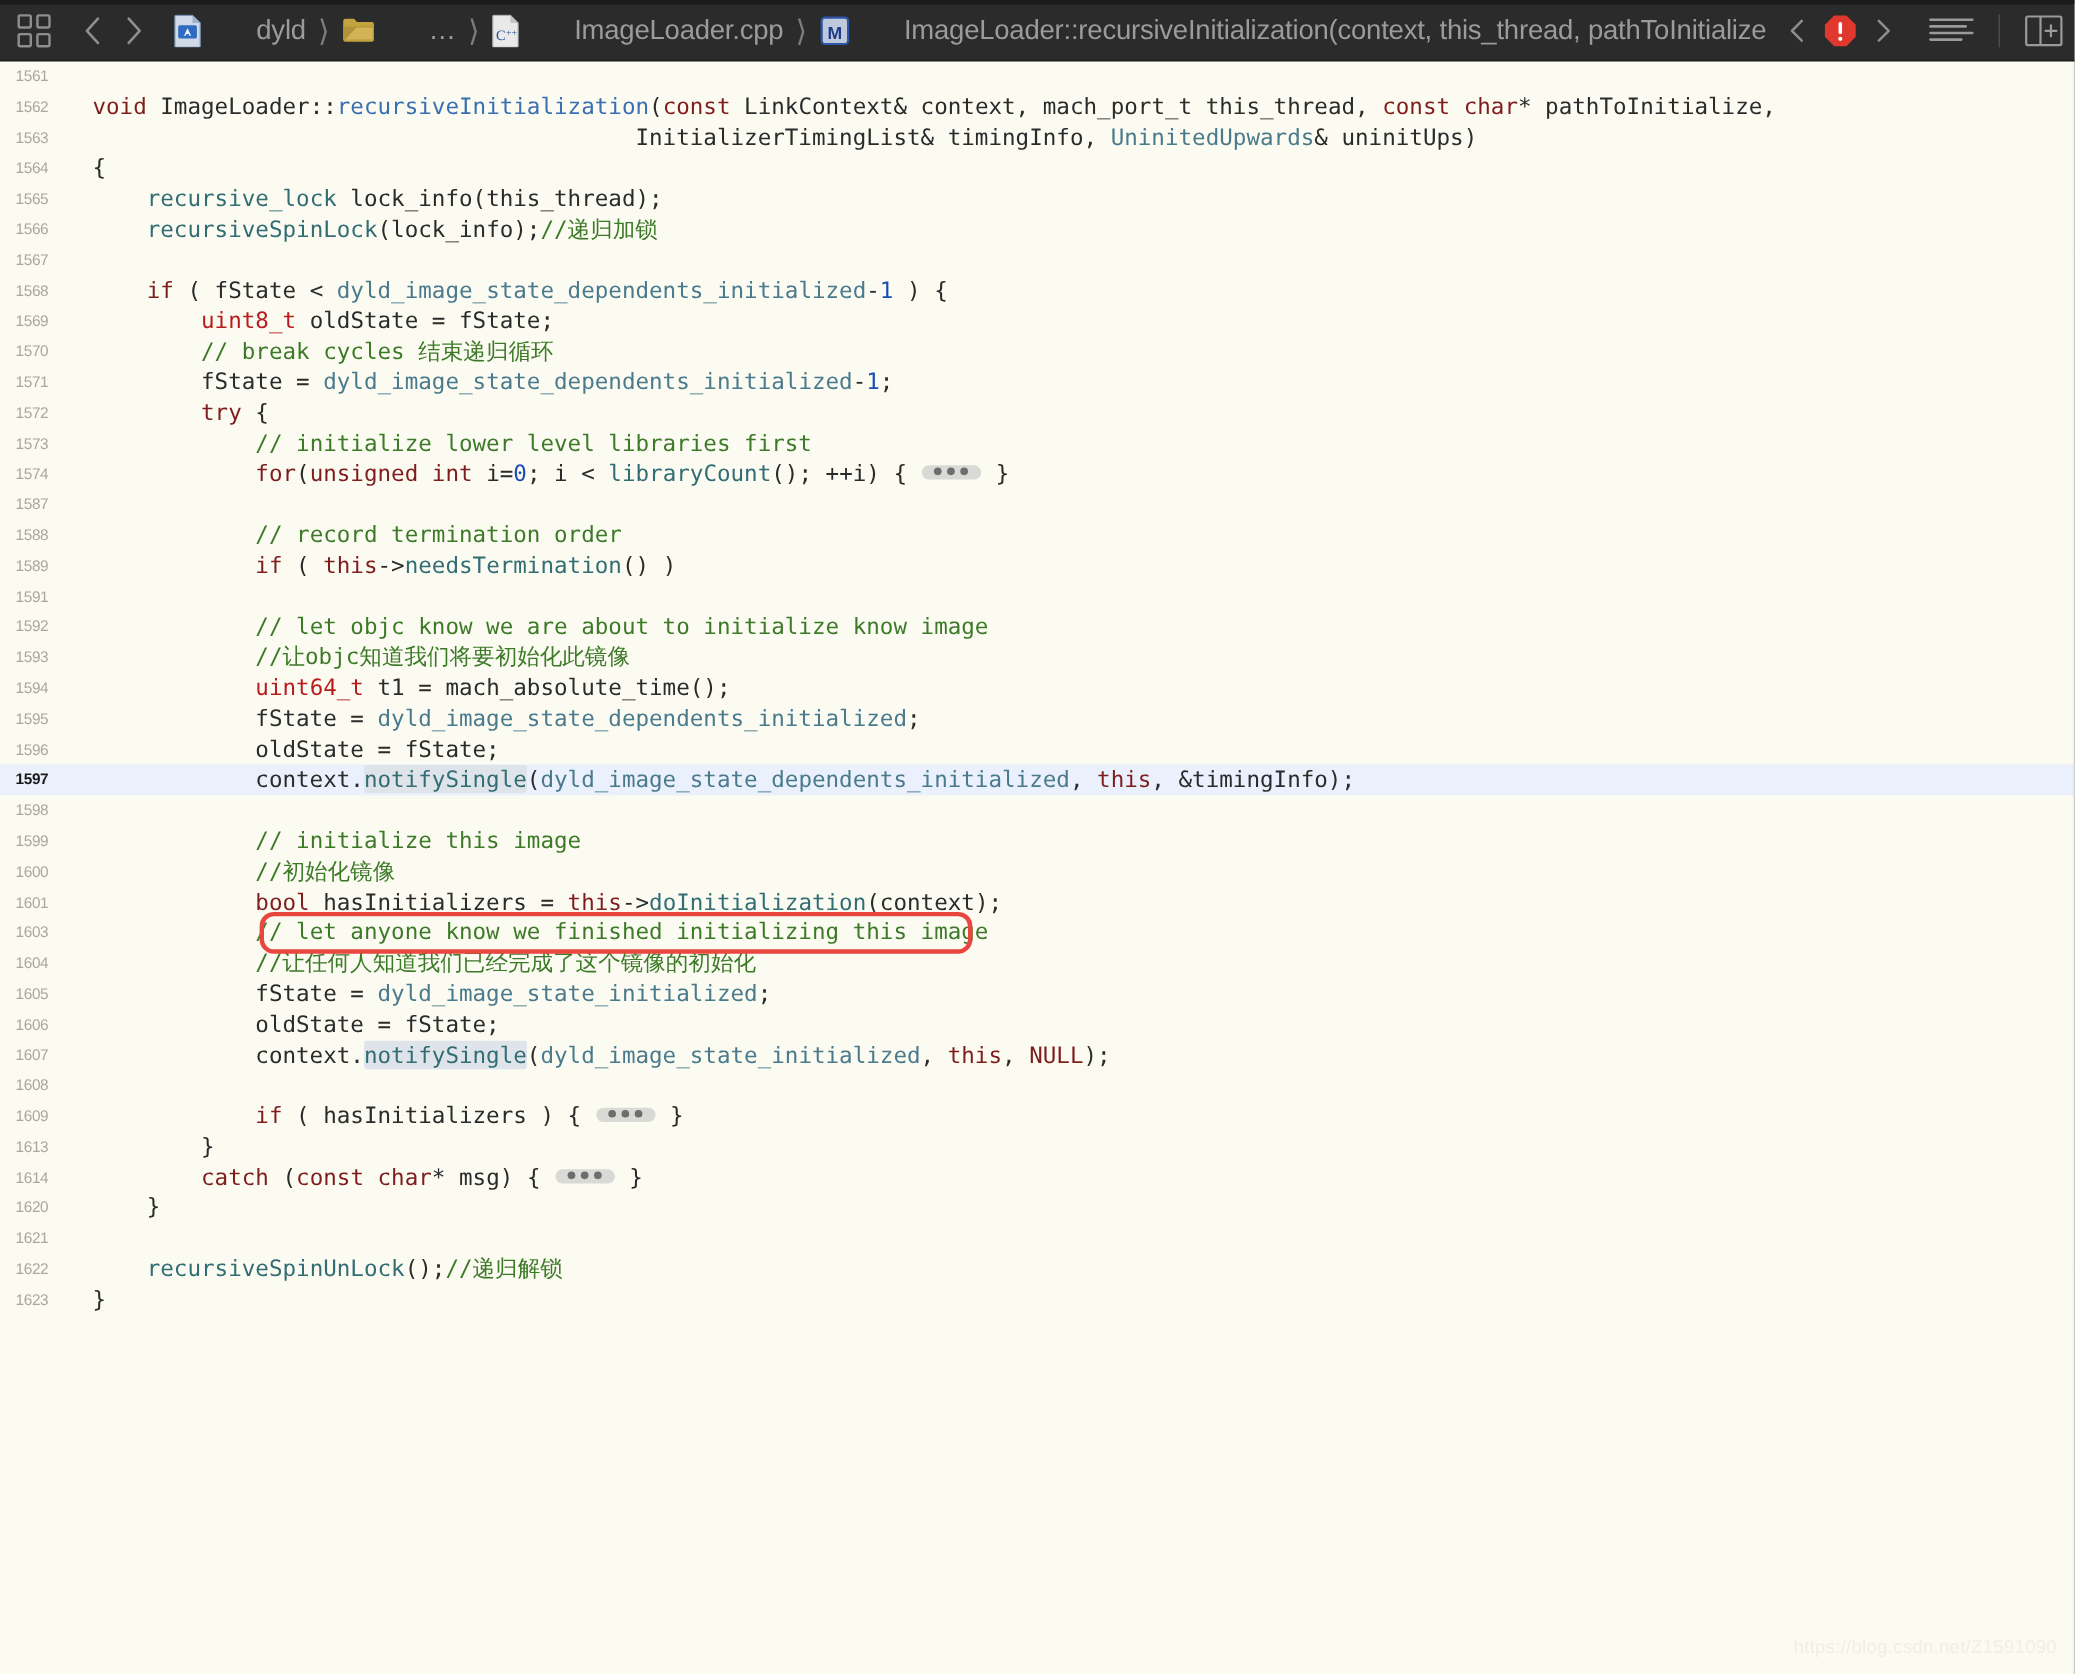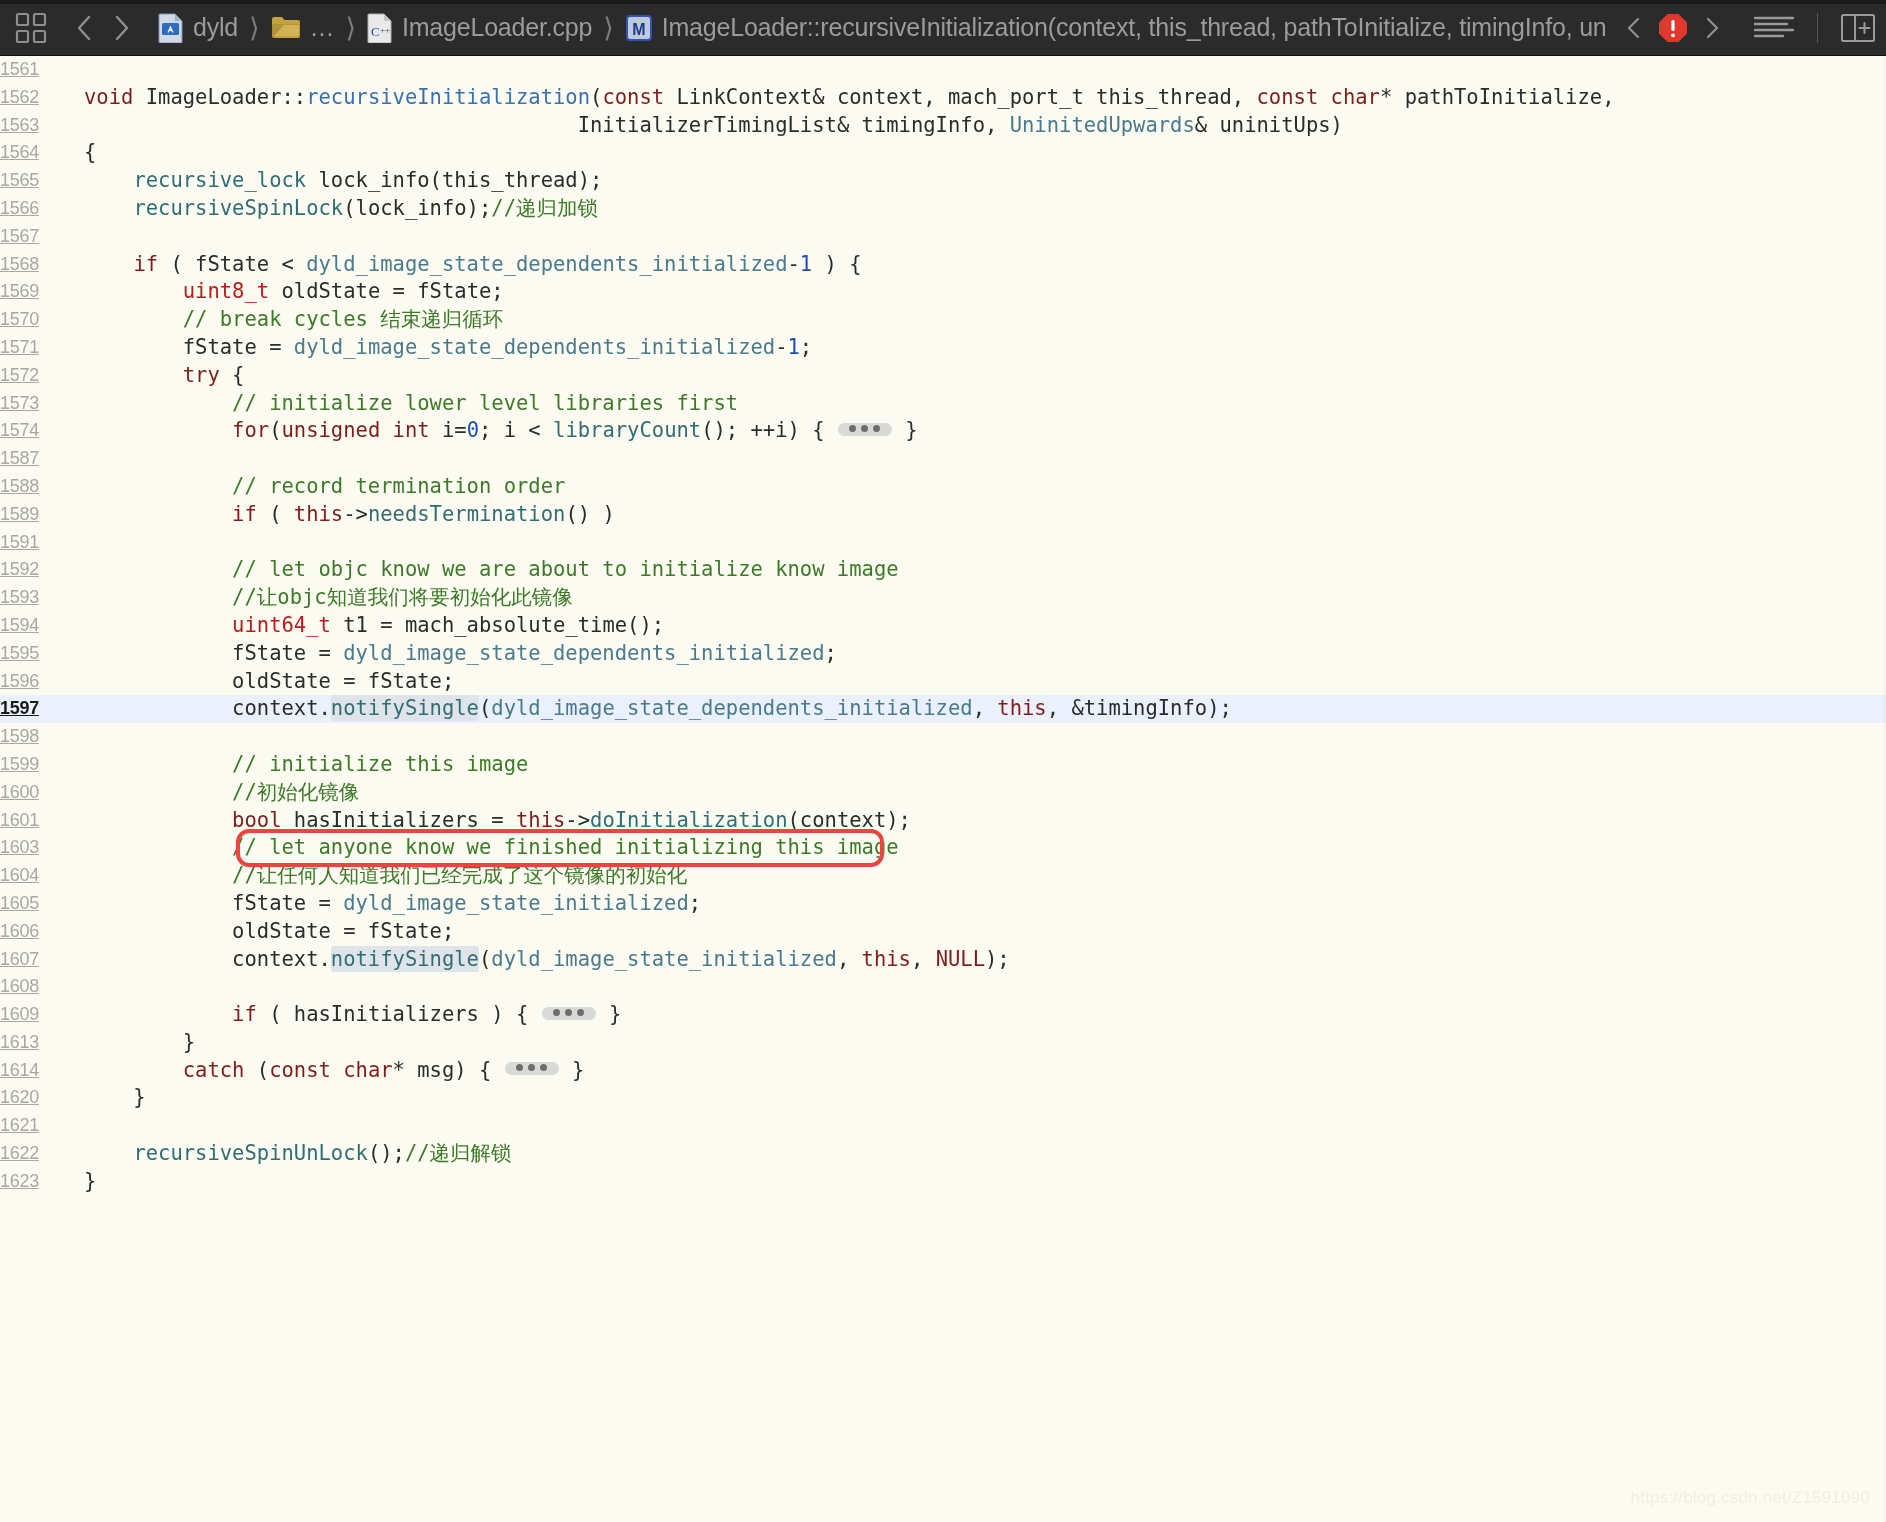--- a/index.html
+++ b/index.html
@@ -62,20 +62,21 @@
     align-items: center;
     min-width: 0;
     overflow: hidden;
     white-space: nowrap;
   }
   .bc-item {
     display: flex;
     align-items: center;
     flex: 0 0 auto;
     max-width: 100%;
+    gap: 40px;
   }
   .bc-label {
     color: #9b9b9b;
     font-size: 25px;
     font-family: "Liberation Sans", sans-serif;
     letter-spacing: -0.2px;
     margin-left: 9px;
     overflow: hidden;
     text-overflow: clip;
     white-space: nowrap;
@@ -134,29 +135,28 @@
     font-family: "DejaVu Sans Mono", "Liberation Mono", monospace;
     font-size: 20.5px;
     line-height: 27.8px;
   }
   .code-line.hl {
     background: #eaf0fc;
   }
   .gutter {
     flex: 0 0 auto;
     width: 72px;
-    text-align: left;
+    text-align: center;
     padding-right: 14px;
     box-sizing: border-box;
     color: #a8a8a1;
     font-family: "Liberation Sans", sans-serif;
-    font-size: 18px;
+    font-size: 14px;
     letter-spacing: -0.3px;
     user-select: none;
-    text-decoration: underline;
   }
   .code-line.hl .gutter {
     color: #1a1a1a;
     font-weight: 600;
   }
   .ctext {
     flex: 1 1 auto;
     padding-left: 12px;
     color: #2b2b2b;
     overflow: hidden;

